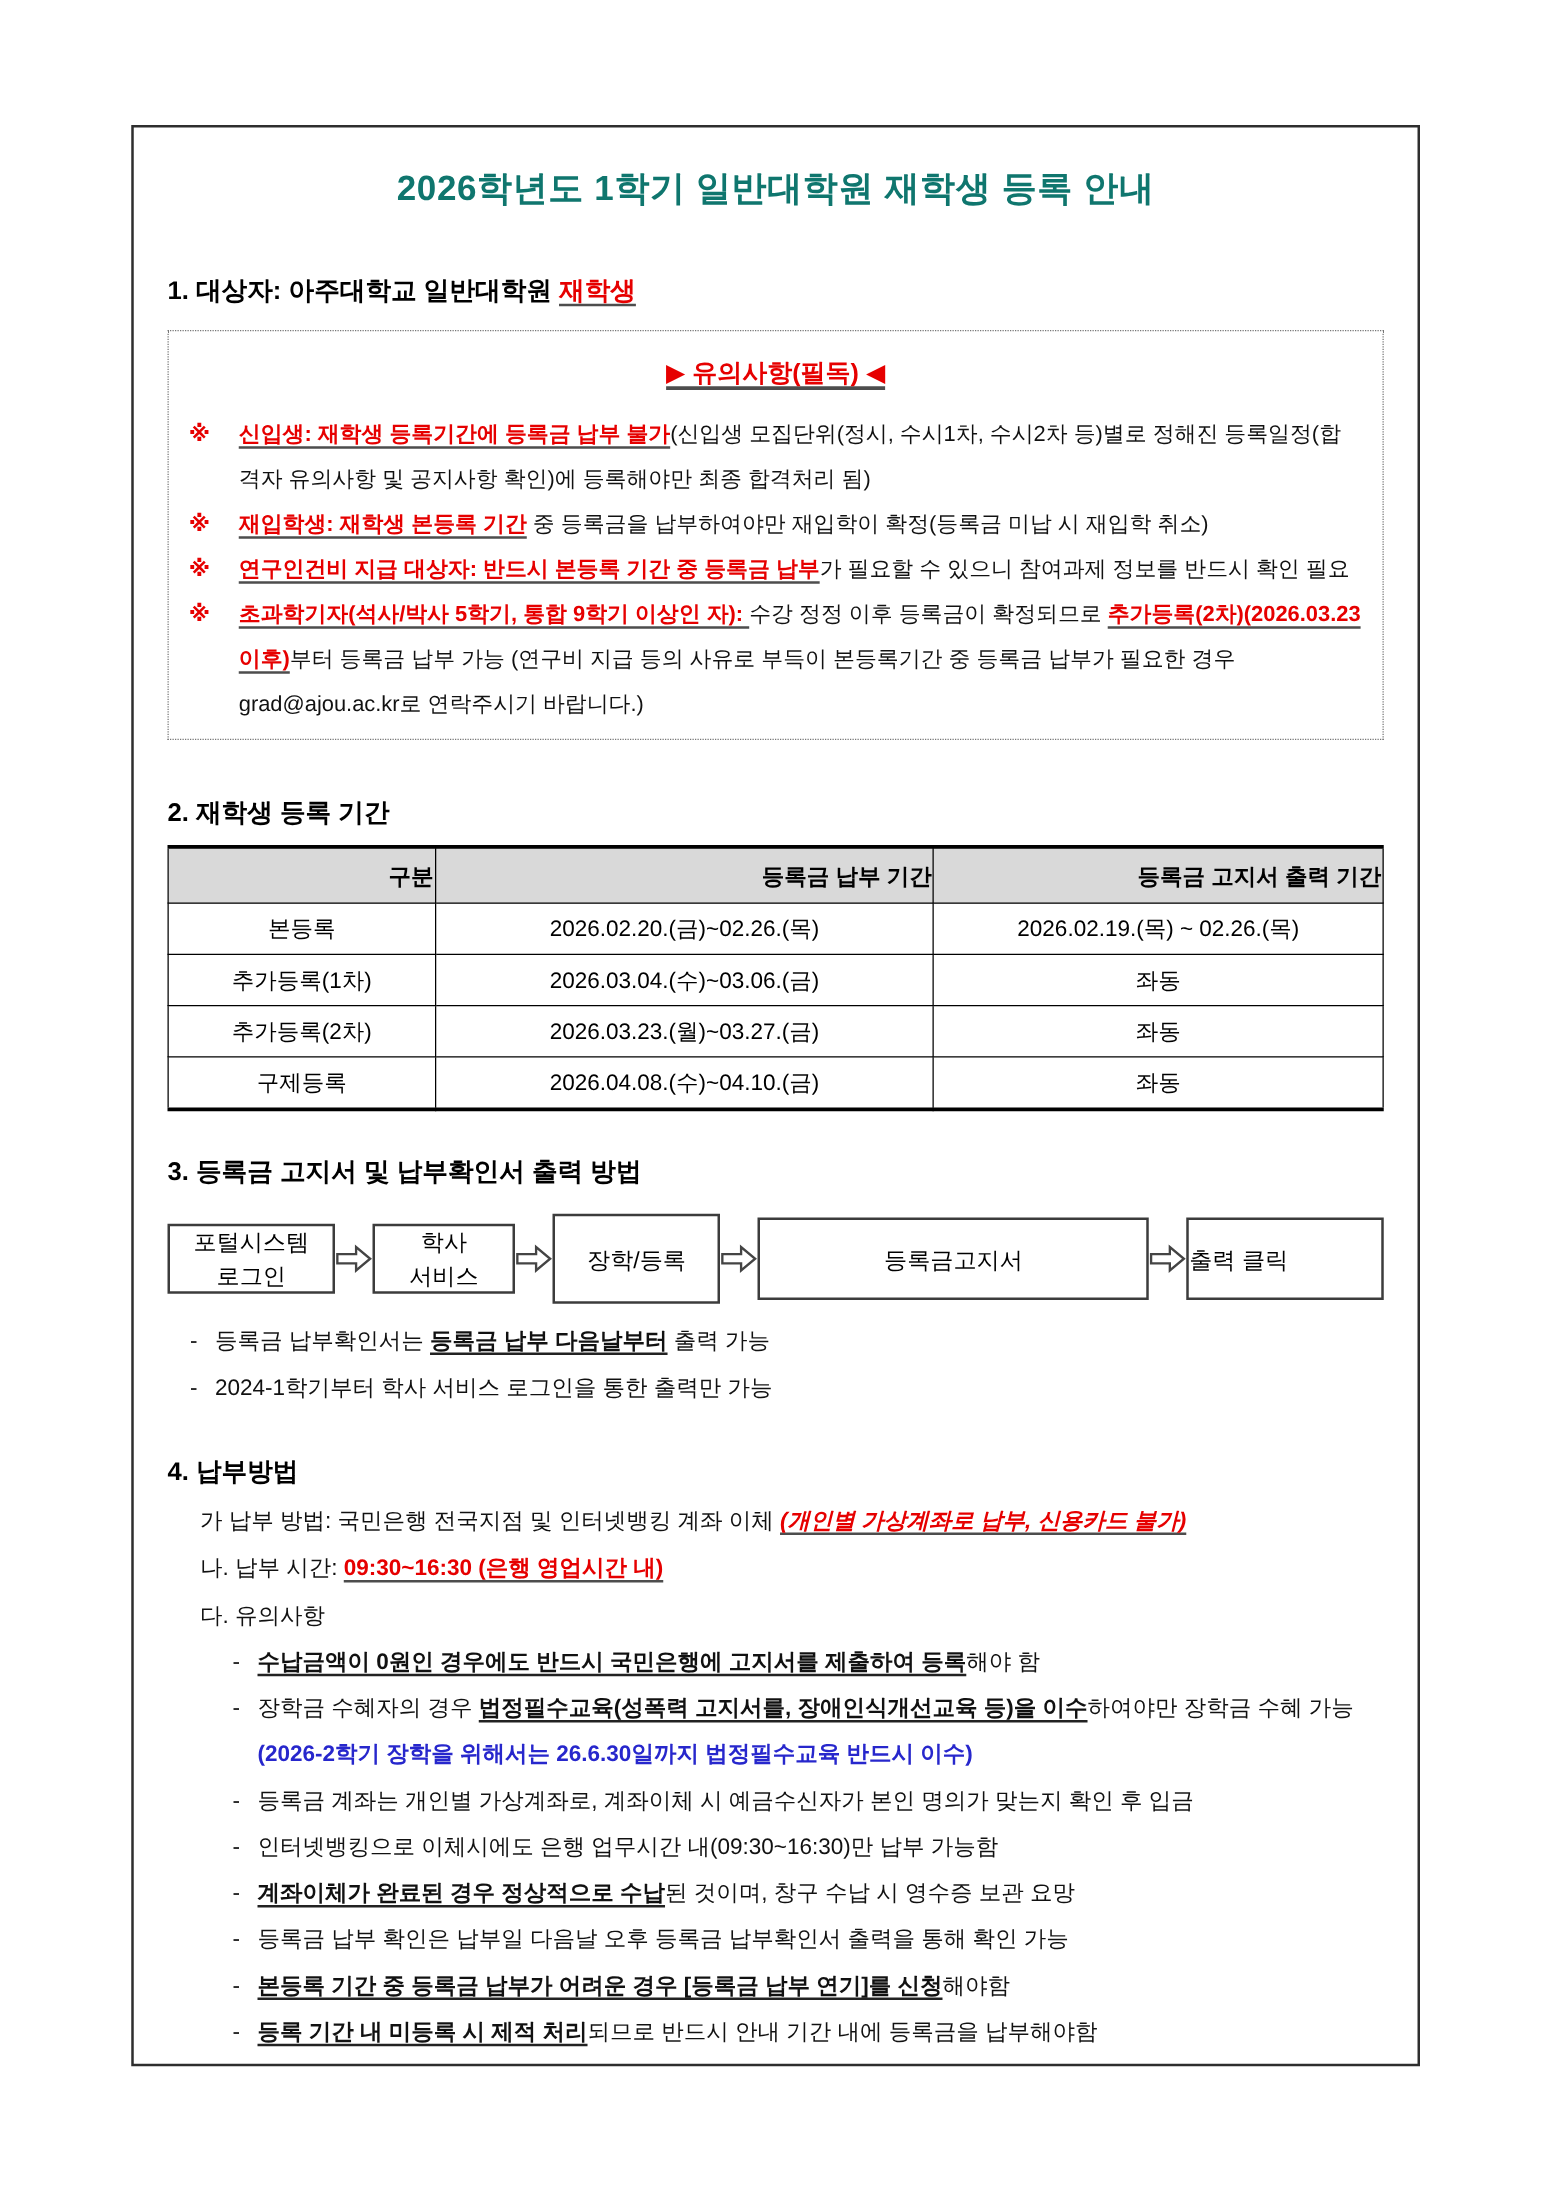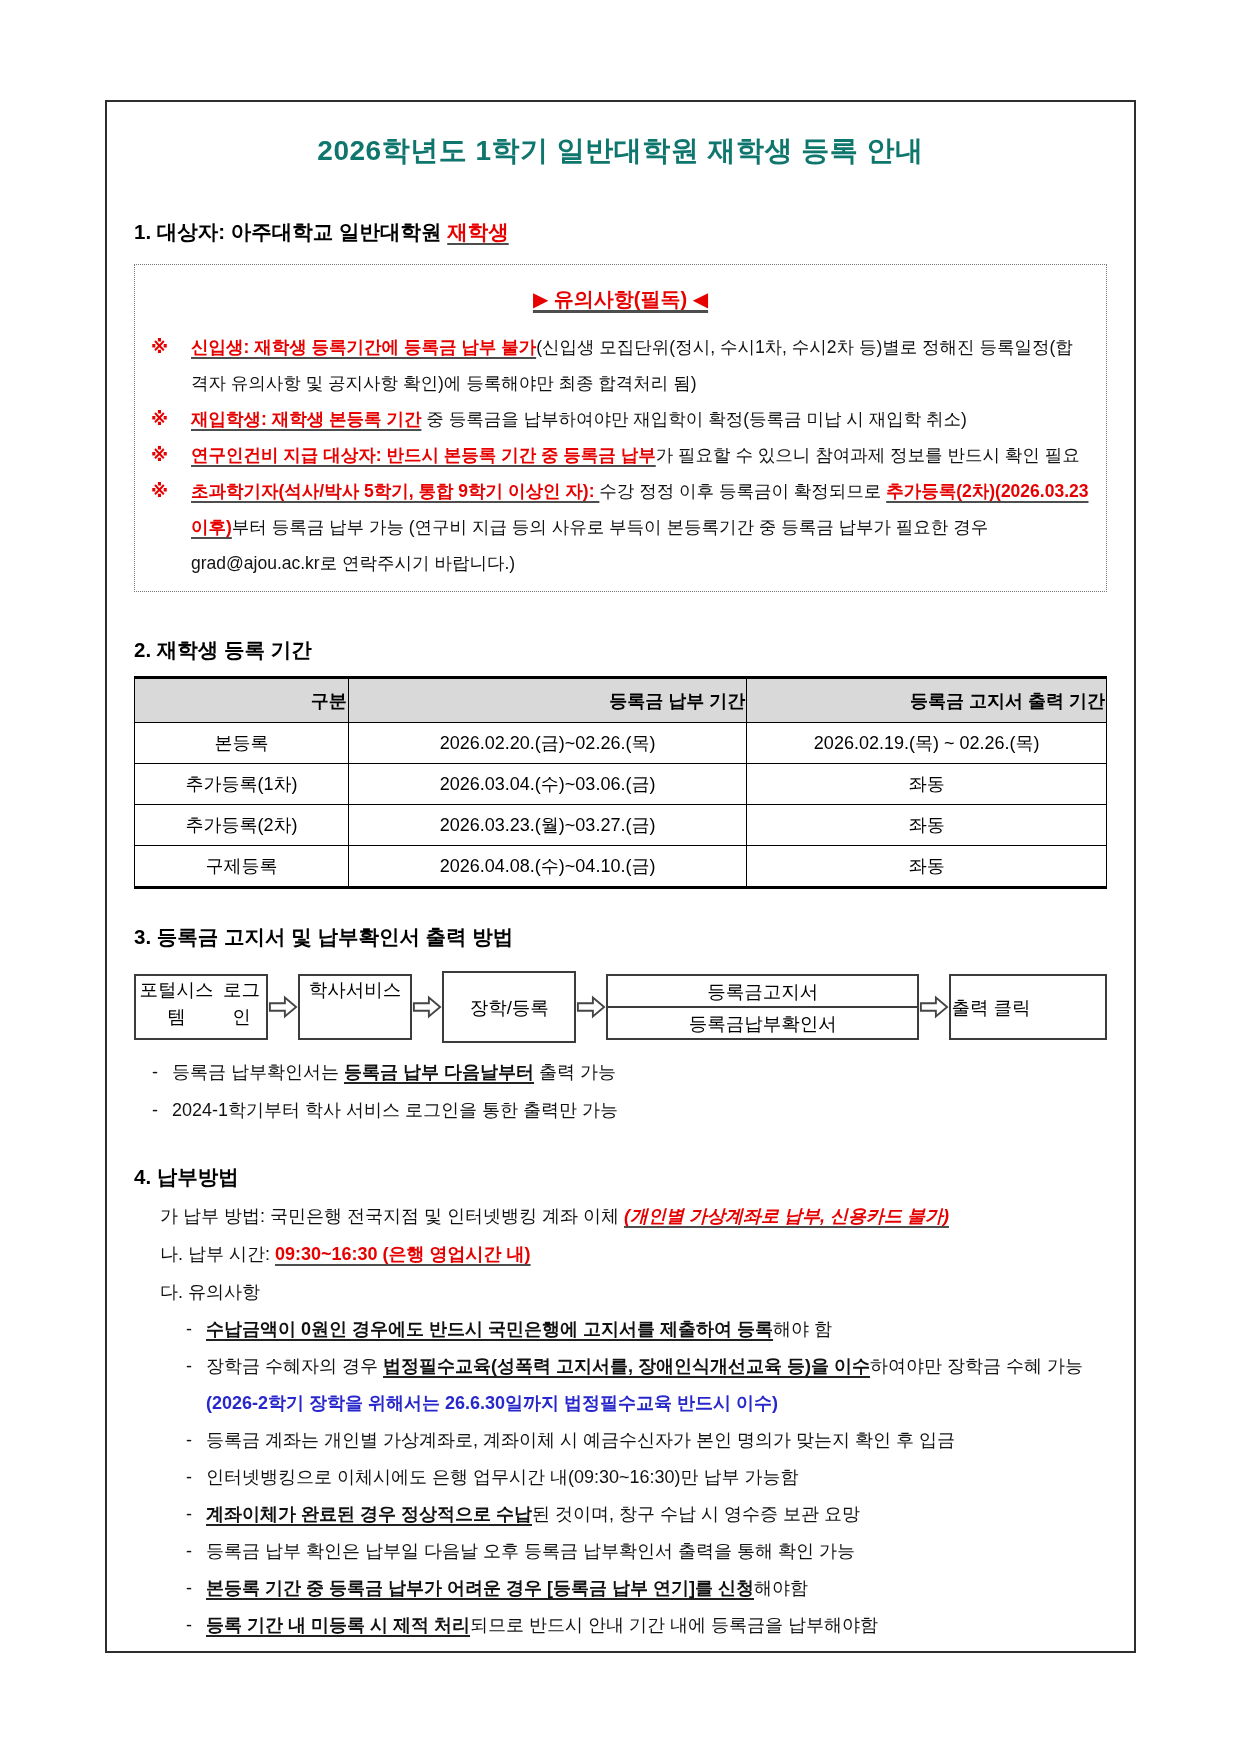--- a/index.html
+++ b/index.html
@@ -37,21 +37,21 @@
     font-size:18px;color:#000;
   }
   table.reg th{background:#d9d9d9;font-weight:700;height:41px;border:1px solid #000}
   table.reg td{height:38px;border:1px solid #000;text-align:center;font-weight:400}
   table.reg th{text-align:right}
   .col1{width:22%}.col2{width:41%}.col3{width:37%}
   
   .s3-heading{margin-top:34px}
   .flow{margin-top:20px;display:flex;align-items:center;justify-content:space-between;width:100%}
   .fbox{border:2px solid #3c3c3c;box-sizing:border-box;text-align:center;font-size:18.5px;color:#000;background:#fff}
-  .fcol{display:flex;flex-direction:row;justify-content:center;height:66px;line-height:27px}
+  .fcol{display:flex;flex-direction:column;justify-content:center;height:56px;line-height:27px}
   .fb1{width:136px}.fb2{width:116px}
   .fb3{width:136px;height:72px;display:flex;align-items:center;justify-content:center}
   .fb4{width:318px;height:66px;display:flex;flex-direction:column}
   .fb4 .fcell{flex:1;display:flex;align-items:center;justify-content:center}
   .fb4 .fcell + .fcell{border-top:2px solid #3c3c3c}
   .fb5{width:160px;height:66px;display:flex;align-items:center;justify-content:flex-start}
   .farrow{flex:0 0 auto}
   
   .notes{margin-top:10px;margin-left:18px;font-size:18px;line-height:38px}
   .note-item{padding-left:20px}
@@ -146,21 +146,20 @@
         <polygon points="2,9 18,9 18,3 30,13 18,23 18,17 2,17" fill="#ffffff" stroke="#444444" stroke-width="2"></polygon>
       </svg>
     <div class="fbox fb3">
       <div>장학/등록</div>
     </div>
     <svg class="farrow" width="30" height="26" viewBox="0 0 32 26">
         <polygon points="2,9 18,9 18,3 30,13 18,23 18,17 2,17" fill="#ffffff" stroke="#444444" stroke-width="2"></polygon>
       </svg>
     <div class="fbox fb4">
       <div class="fcell">등록금고지서</div>
-      <div class="fcell">등록금납부확인서</div>
     </div>
     <svg class="farrow" width="30" height="26" viewBox="0 0 32 26">
         <polygon points="2,9 18,9 18,3 30,13 18,23 18,17 2,17" fill="#ffffff" stroke="#444444" stroke-width="2"></polygon>
       </svg>
     <div class="fbox fb5">
       <div>출력 클릭</div>
     </div>
   </div>
 
   <div class="notes">

